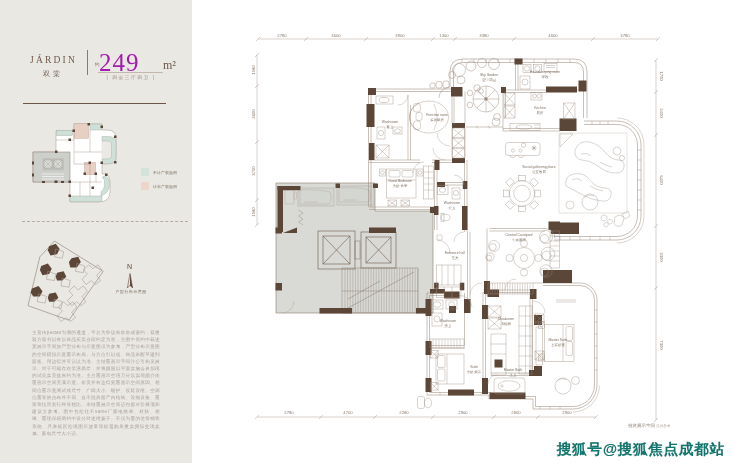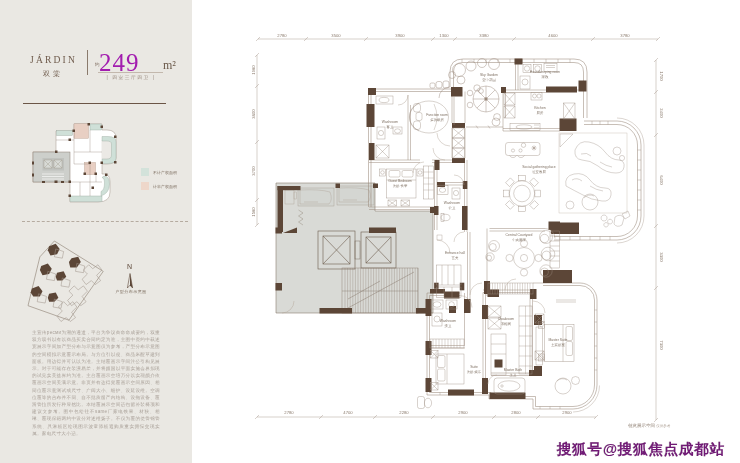--- a/index.html
+++ b/index.html
@@ -26,21 +26,21 @@
   #legend{position:absolute;left:141px;top:168px;font-size:4px;color:#7d6e60;}
   .leg{display:flex;align-items:center;margin-bottom:6px;}
   .legsq{width:8px;height:8px;margin-right:4px;}
   #compassN{position:absolute;left:127px;top:263px;font-size:7px;color:#5c4637;}
   #compassTxt{position:absolute;left:106px;top:289px;width:50px;text-align:center;
               font-size:4px;color:#7d6e60;letter-spacing:0.5px;}
   #disclaimer{position:absolute;left:32px;top:329px;width:128px;
               font-size:4.6px;line-height:7.2px;color:#a9a098;text-align:justify;
               letter-spacing:0.3px;}
   #wm{position:absolute;left:557px;top:440px;width:184px;font-size:14.5px;
-      font-weight:bold;color:#701a75;text-shadow:1.2px 1.2px 0 #ffffff, -0.5px -0.5px 0 #bdbbb9;
+      font-weight:bold;color:#0f766e;text-shadow:1.2px 1.2px 0 #ffffff, -0.5px -0.5px 0 #bdbbb9;
       letter-spacing:0.8px;white-space:nowrap;}
   #cytxt{position:absolute;left:628px;top:423px;font-size:4.5px;color:#8a7a6c;}
   svg{position:absolute;left:0;top:0;}
   svg text{font-family:"Liberation Sans", sans-serif;}
 </style>
 </head>
 <body>
 <div id="panel"></div>
 <div id="jardin">JÁRDIN</div>
 <div id="shuangtang">双棠</div>

